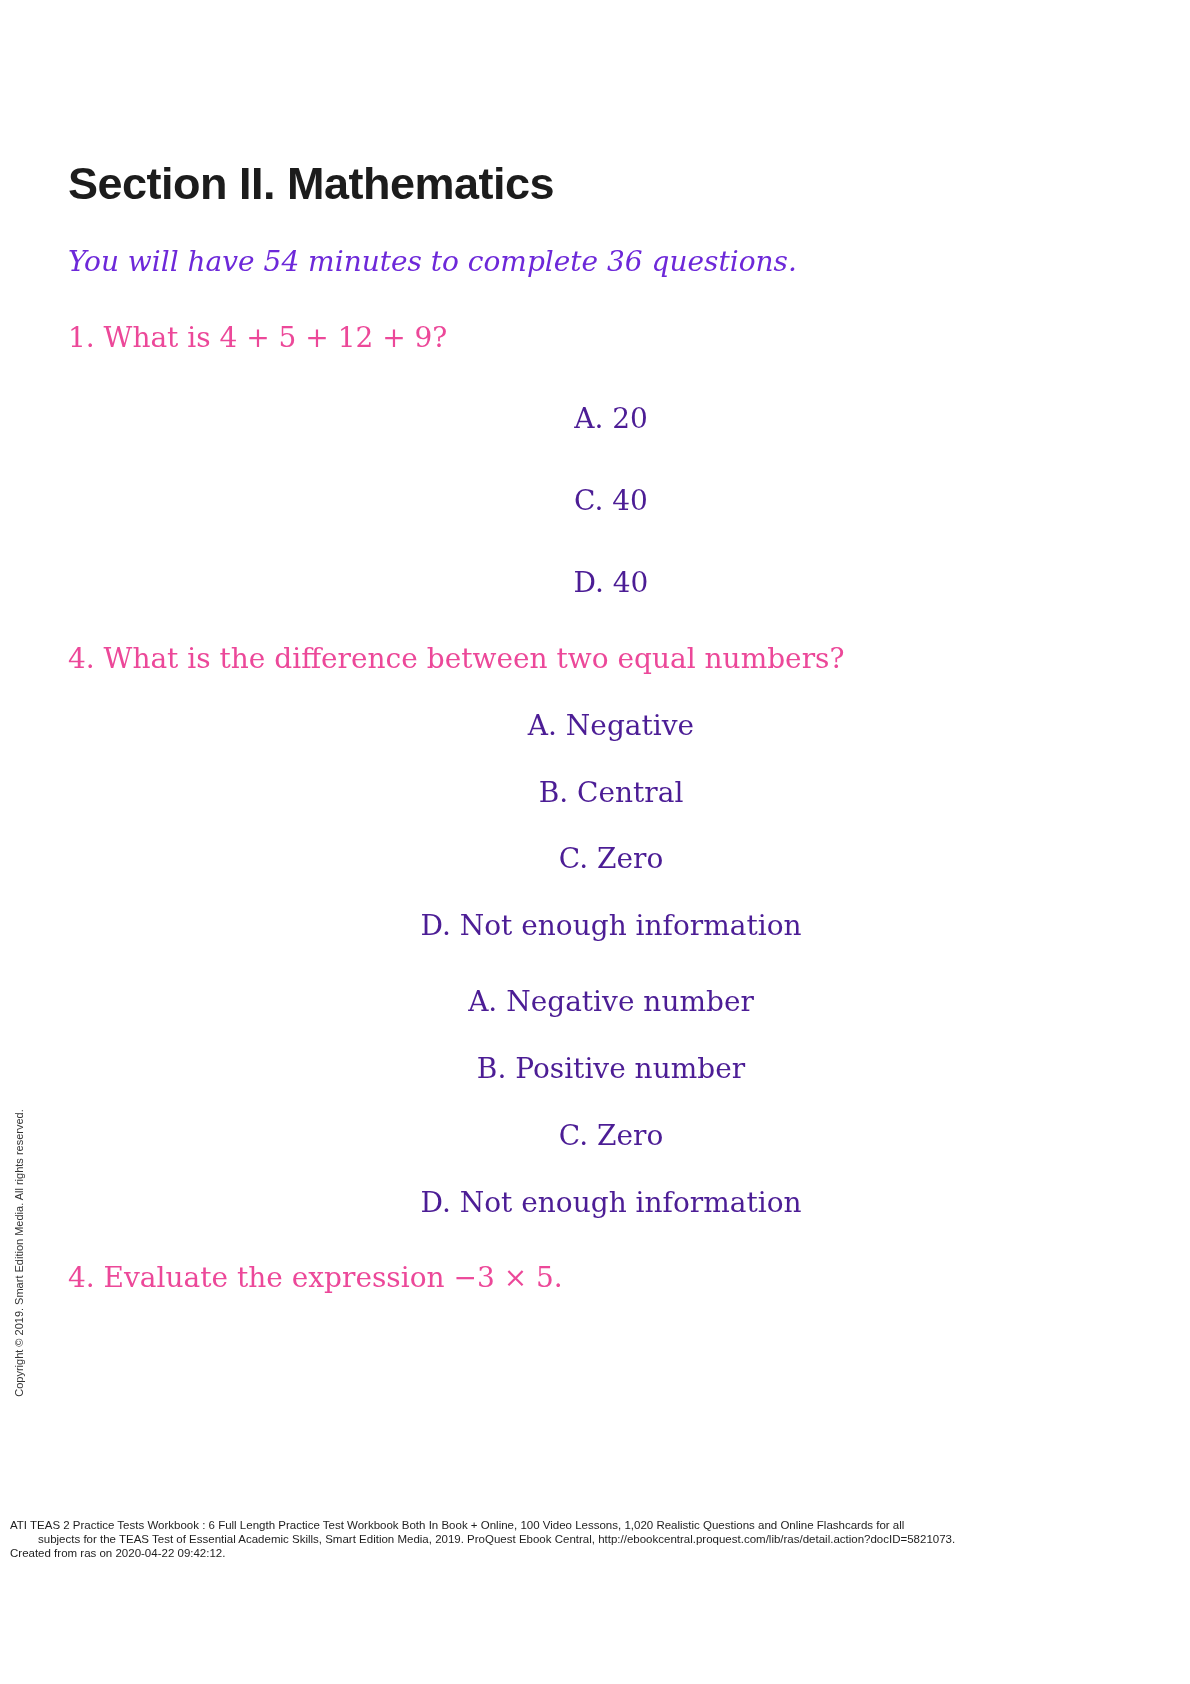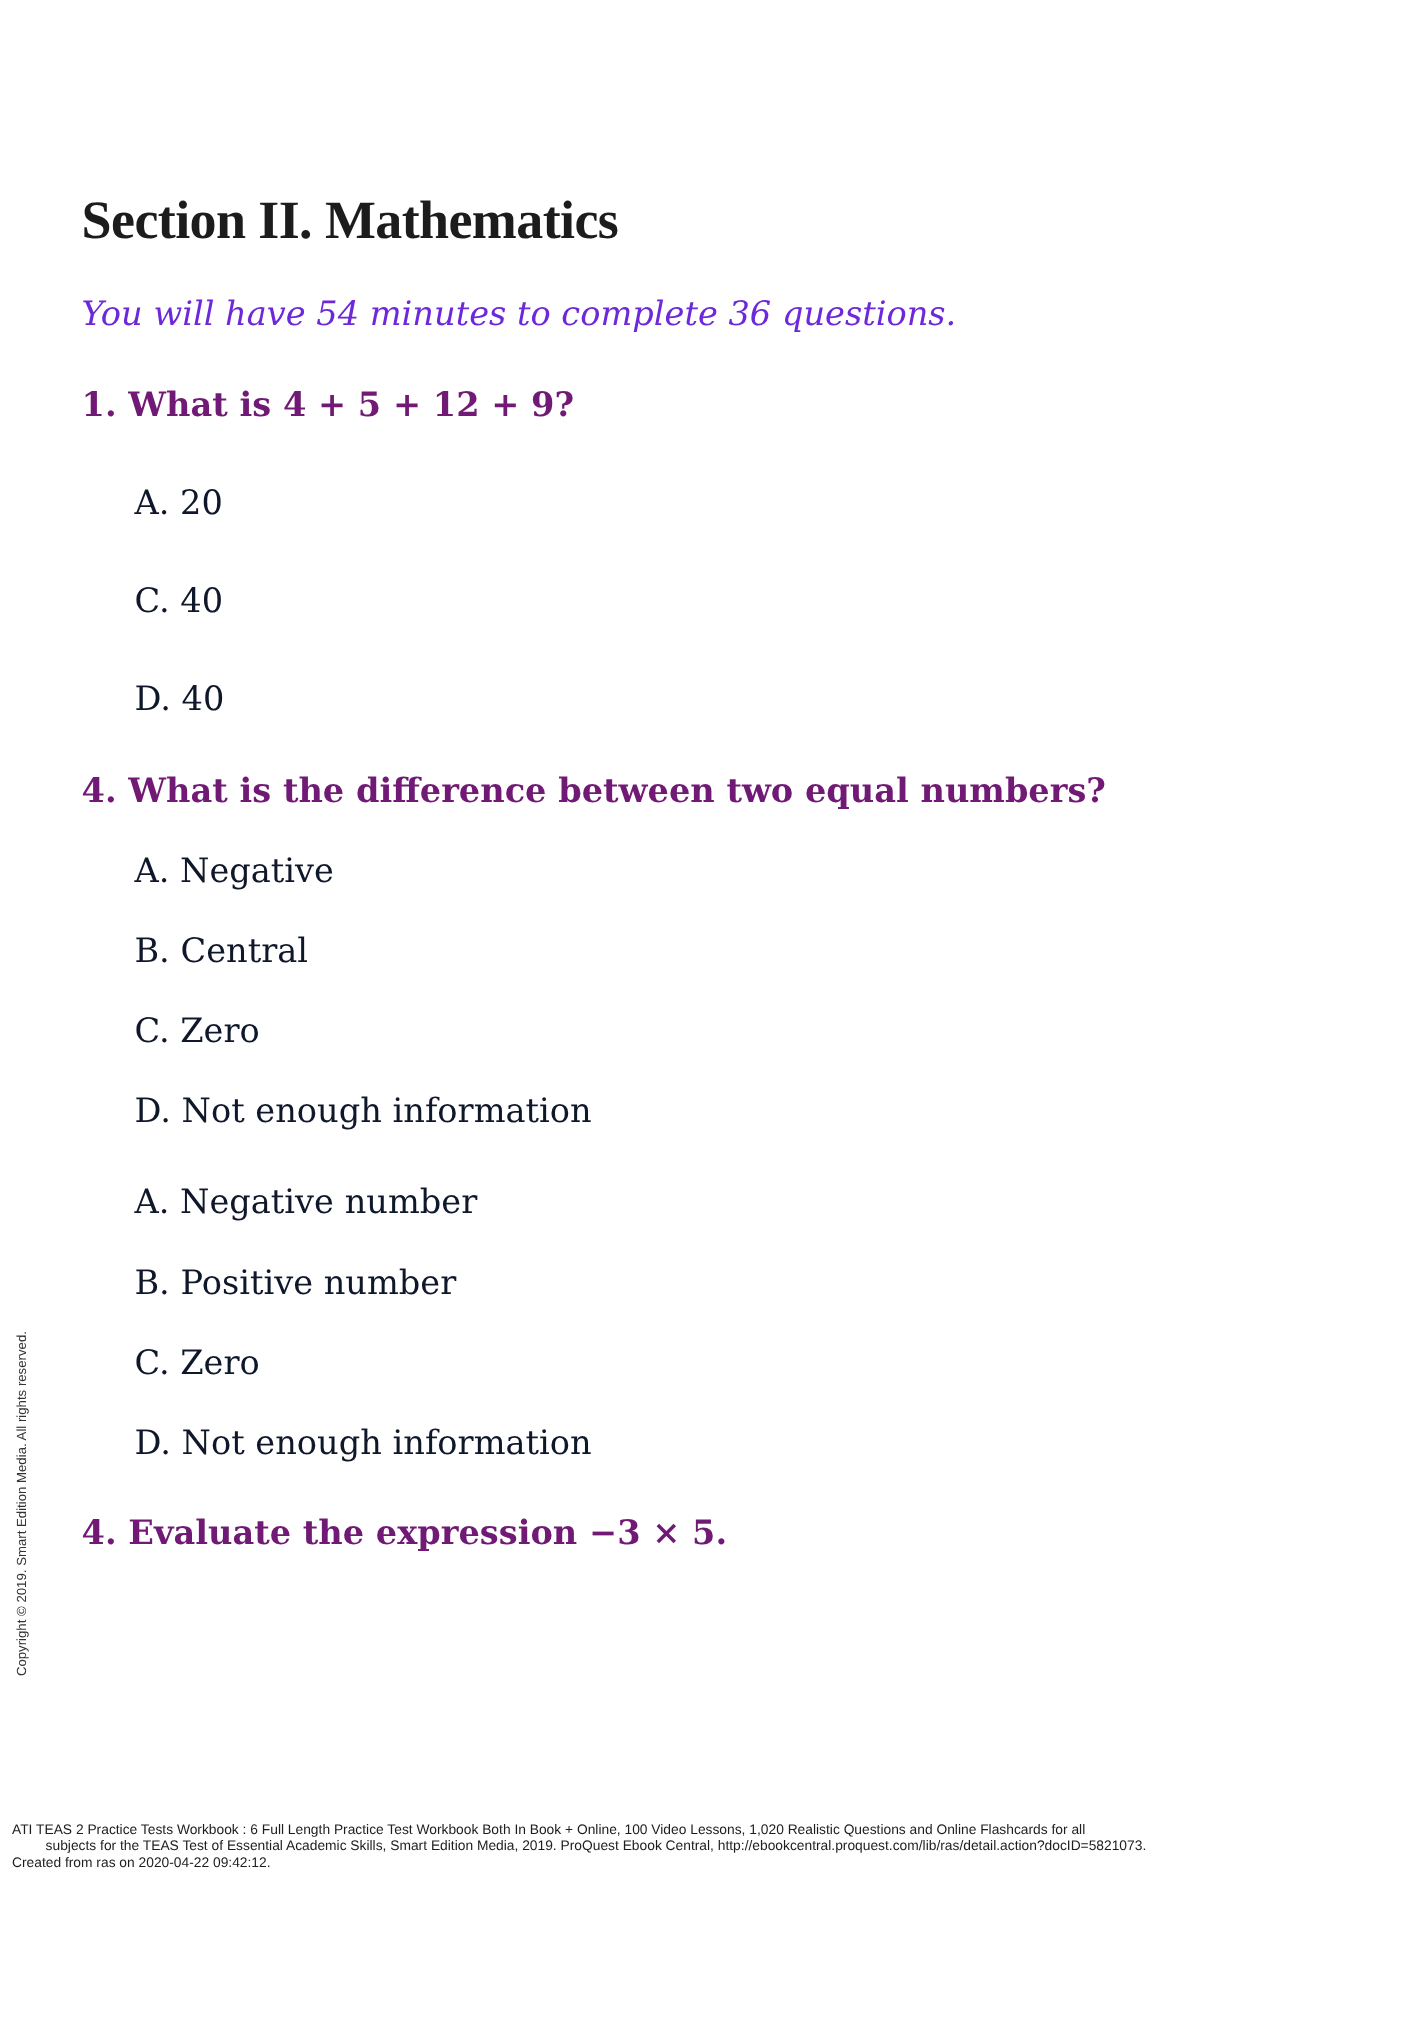--- a/index.html
+++ b/index.html
@@ -17,51 +17,52 @@
   }
   .page {
     position: absolute;
     inset: 0;
     background: #ffffff;
   }
   .content {
     padding: 158px 80px 0 68px;
   }
   .section-title {
-    font-family: Liberation Serif, serif;
+    font-family: Liberation Sans, sans-serif;
     font-size: 45px;
     font-weight: 700;
     letter-spacing: -0.5px;
     color: #1c1c1c;
     line-height: 1.15;
     margin: 0 0 34px 0;
   }
   .instructions {
     font-family: "DejaVu Serif", serif;
     font-style: italic;
     font-size: 28px;
     line-height: 1.28;
     margin: 0 0 8px 0;
     color: #6d28d9;
   }
   .question {
     margin-top: 40px;
   }
   .q-text {
     font-size: 28px;
-    font-weight: 700;
+    font-weight: 400;
     line-height: 1.28;
     margin: 0;
-    color: #701a75;
+    color: #ec4899;
   }
   .option {
     font-size: 28px;
     line-height: 1.28;
     margin: 31px 0 0 44px;
-    color: #0f172a;
+    color: #4c1d95;
+    text-align: center;
   }
   .question.wide .option {
     margin-top: 46px;
   }
   .vcopy {
     position: absolute;
     left: -130px;
     top: 1246px;
     width: 300px;
     height: 14px;

